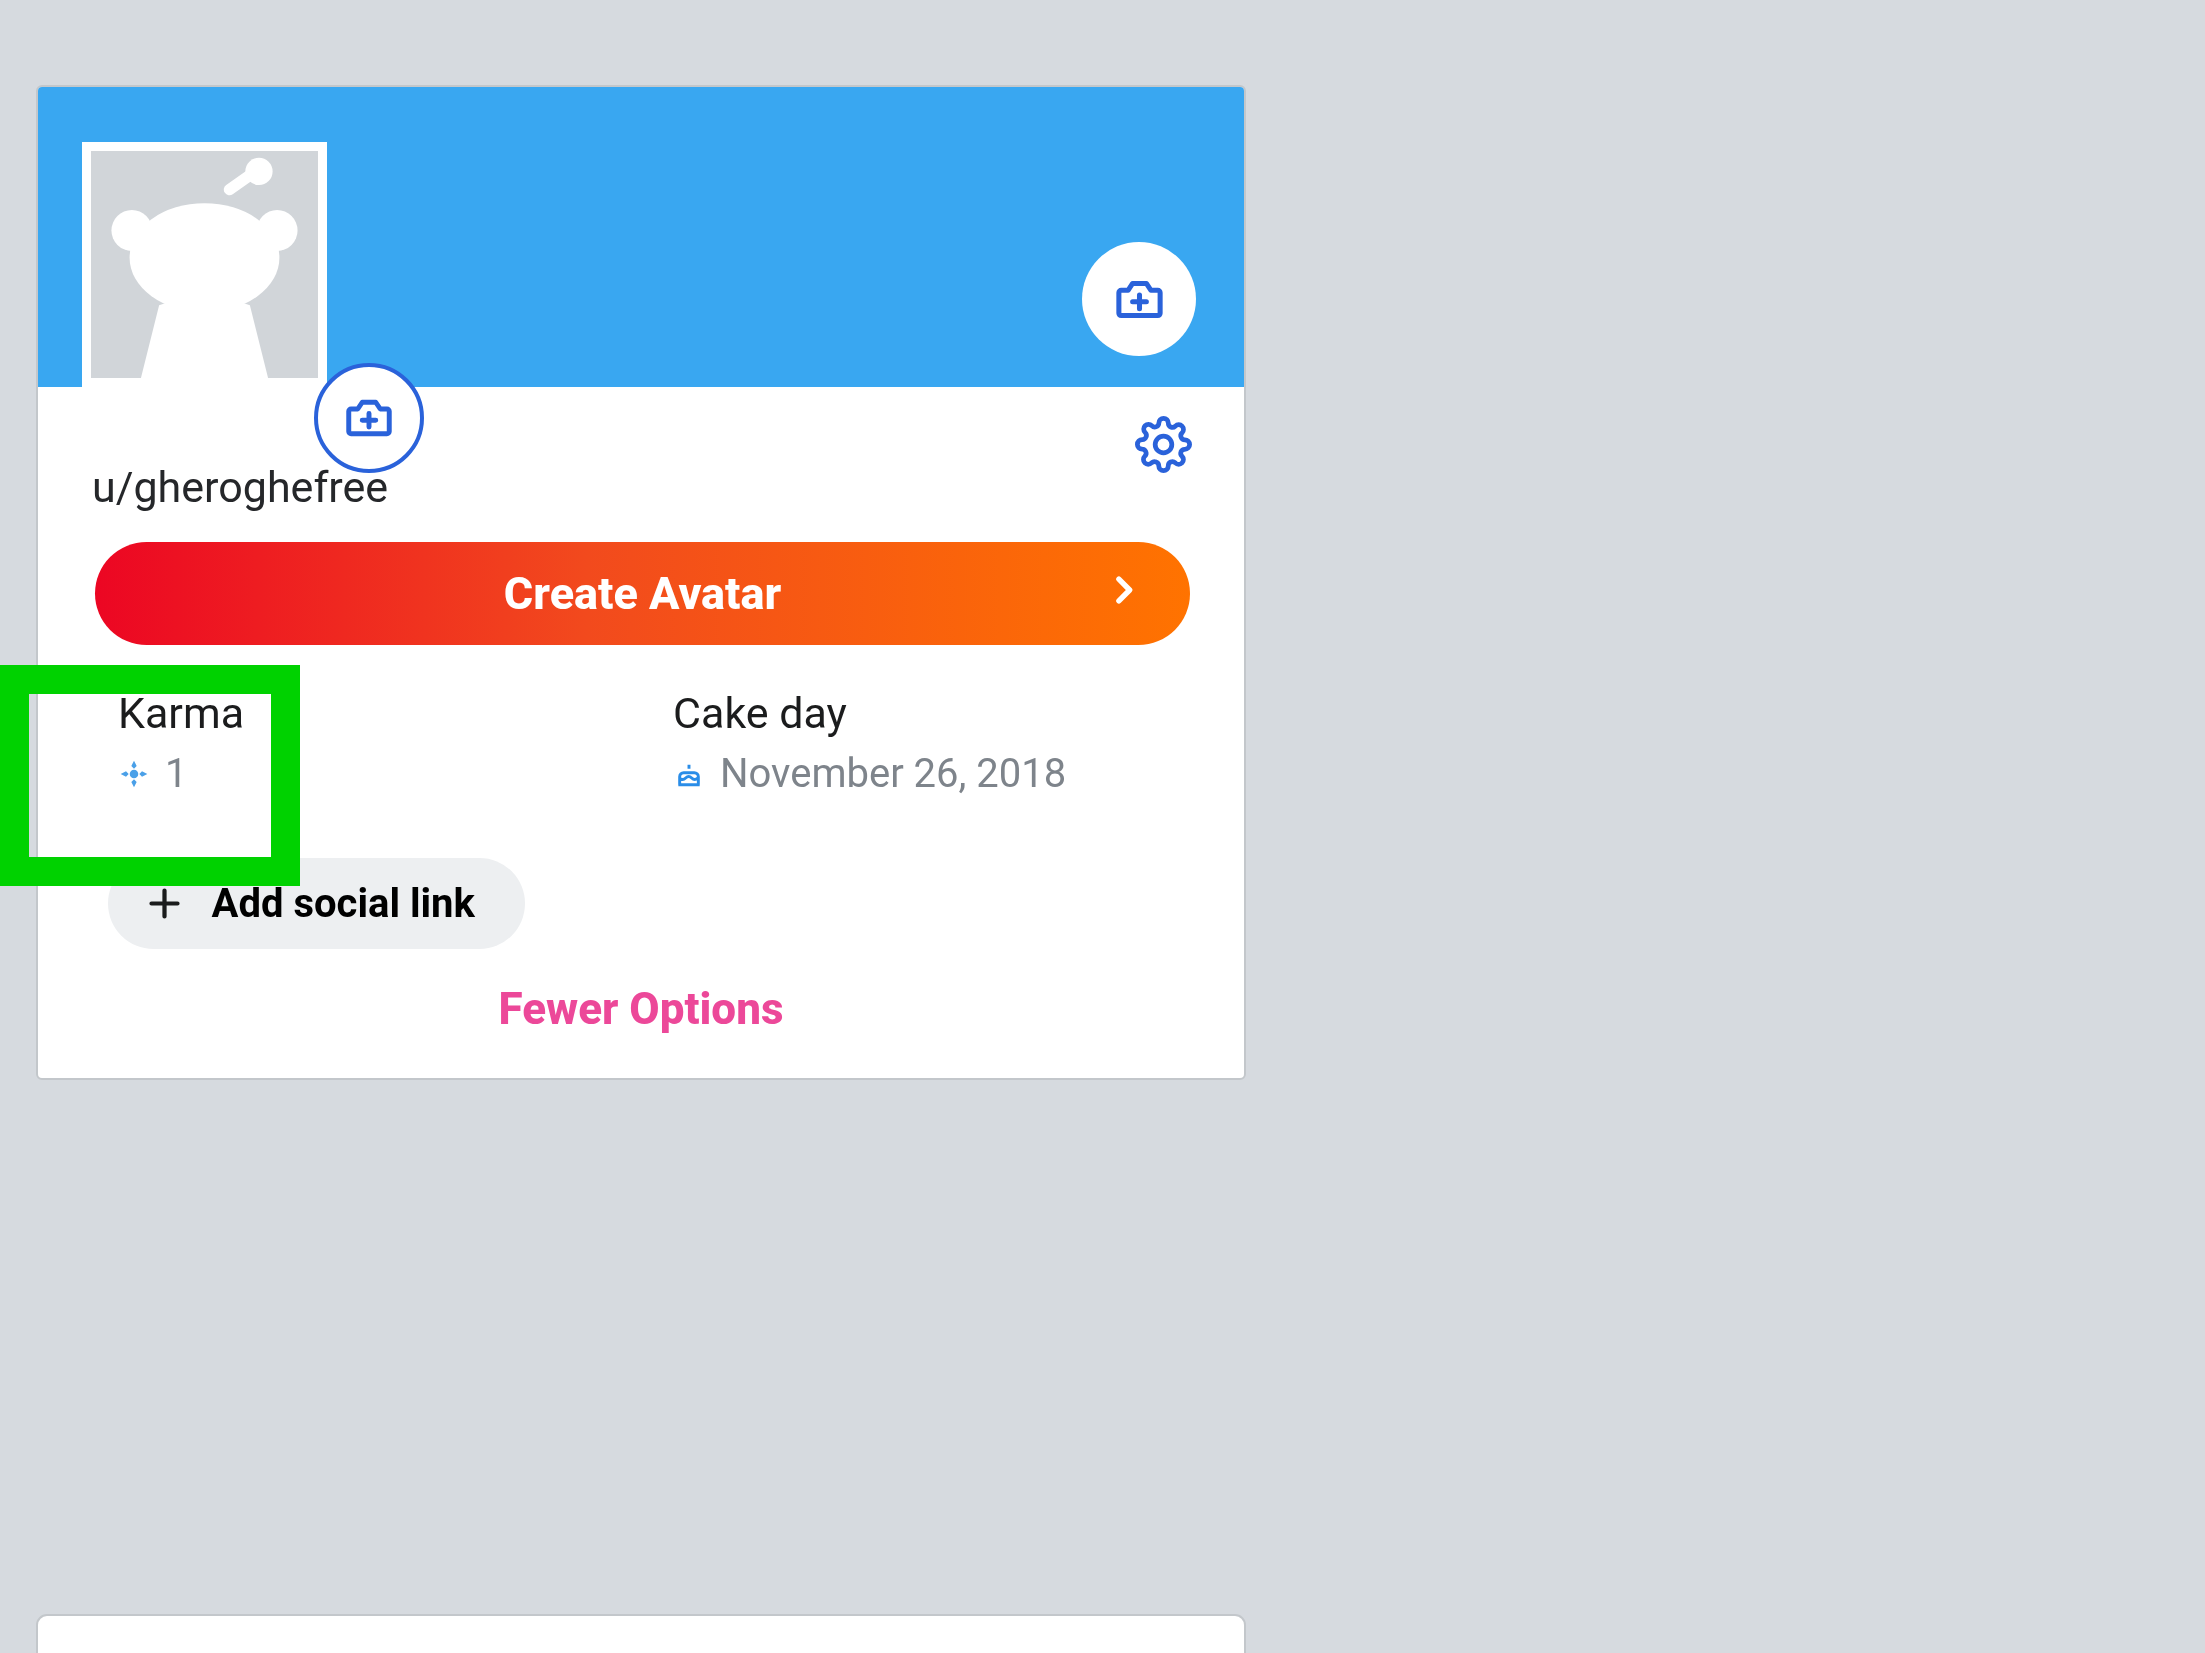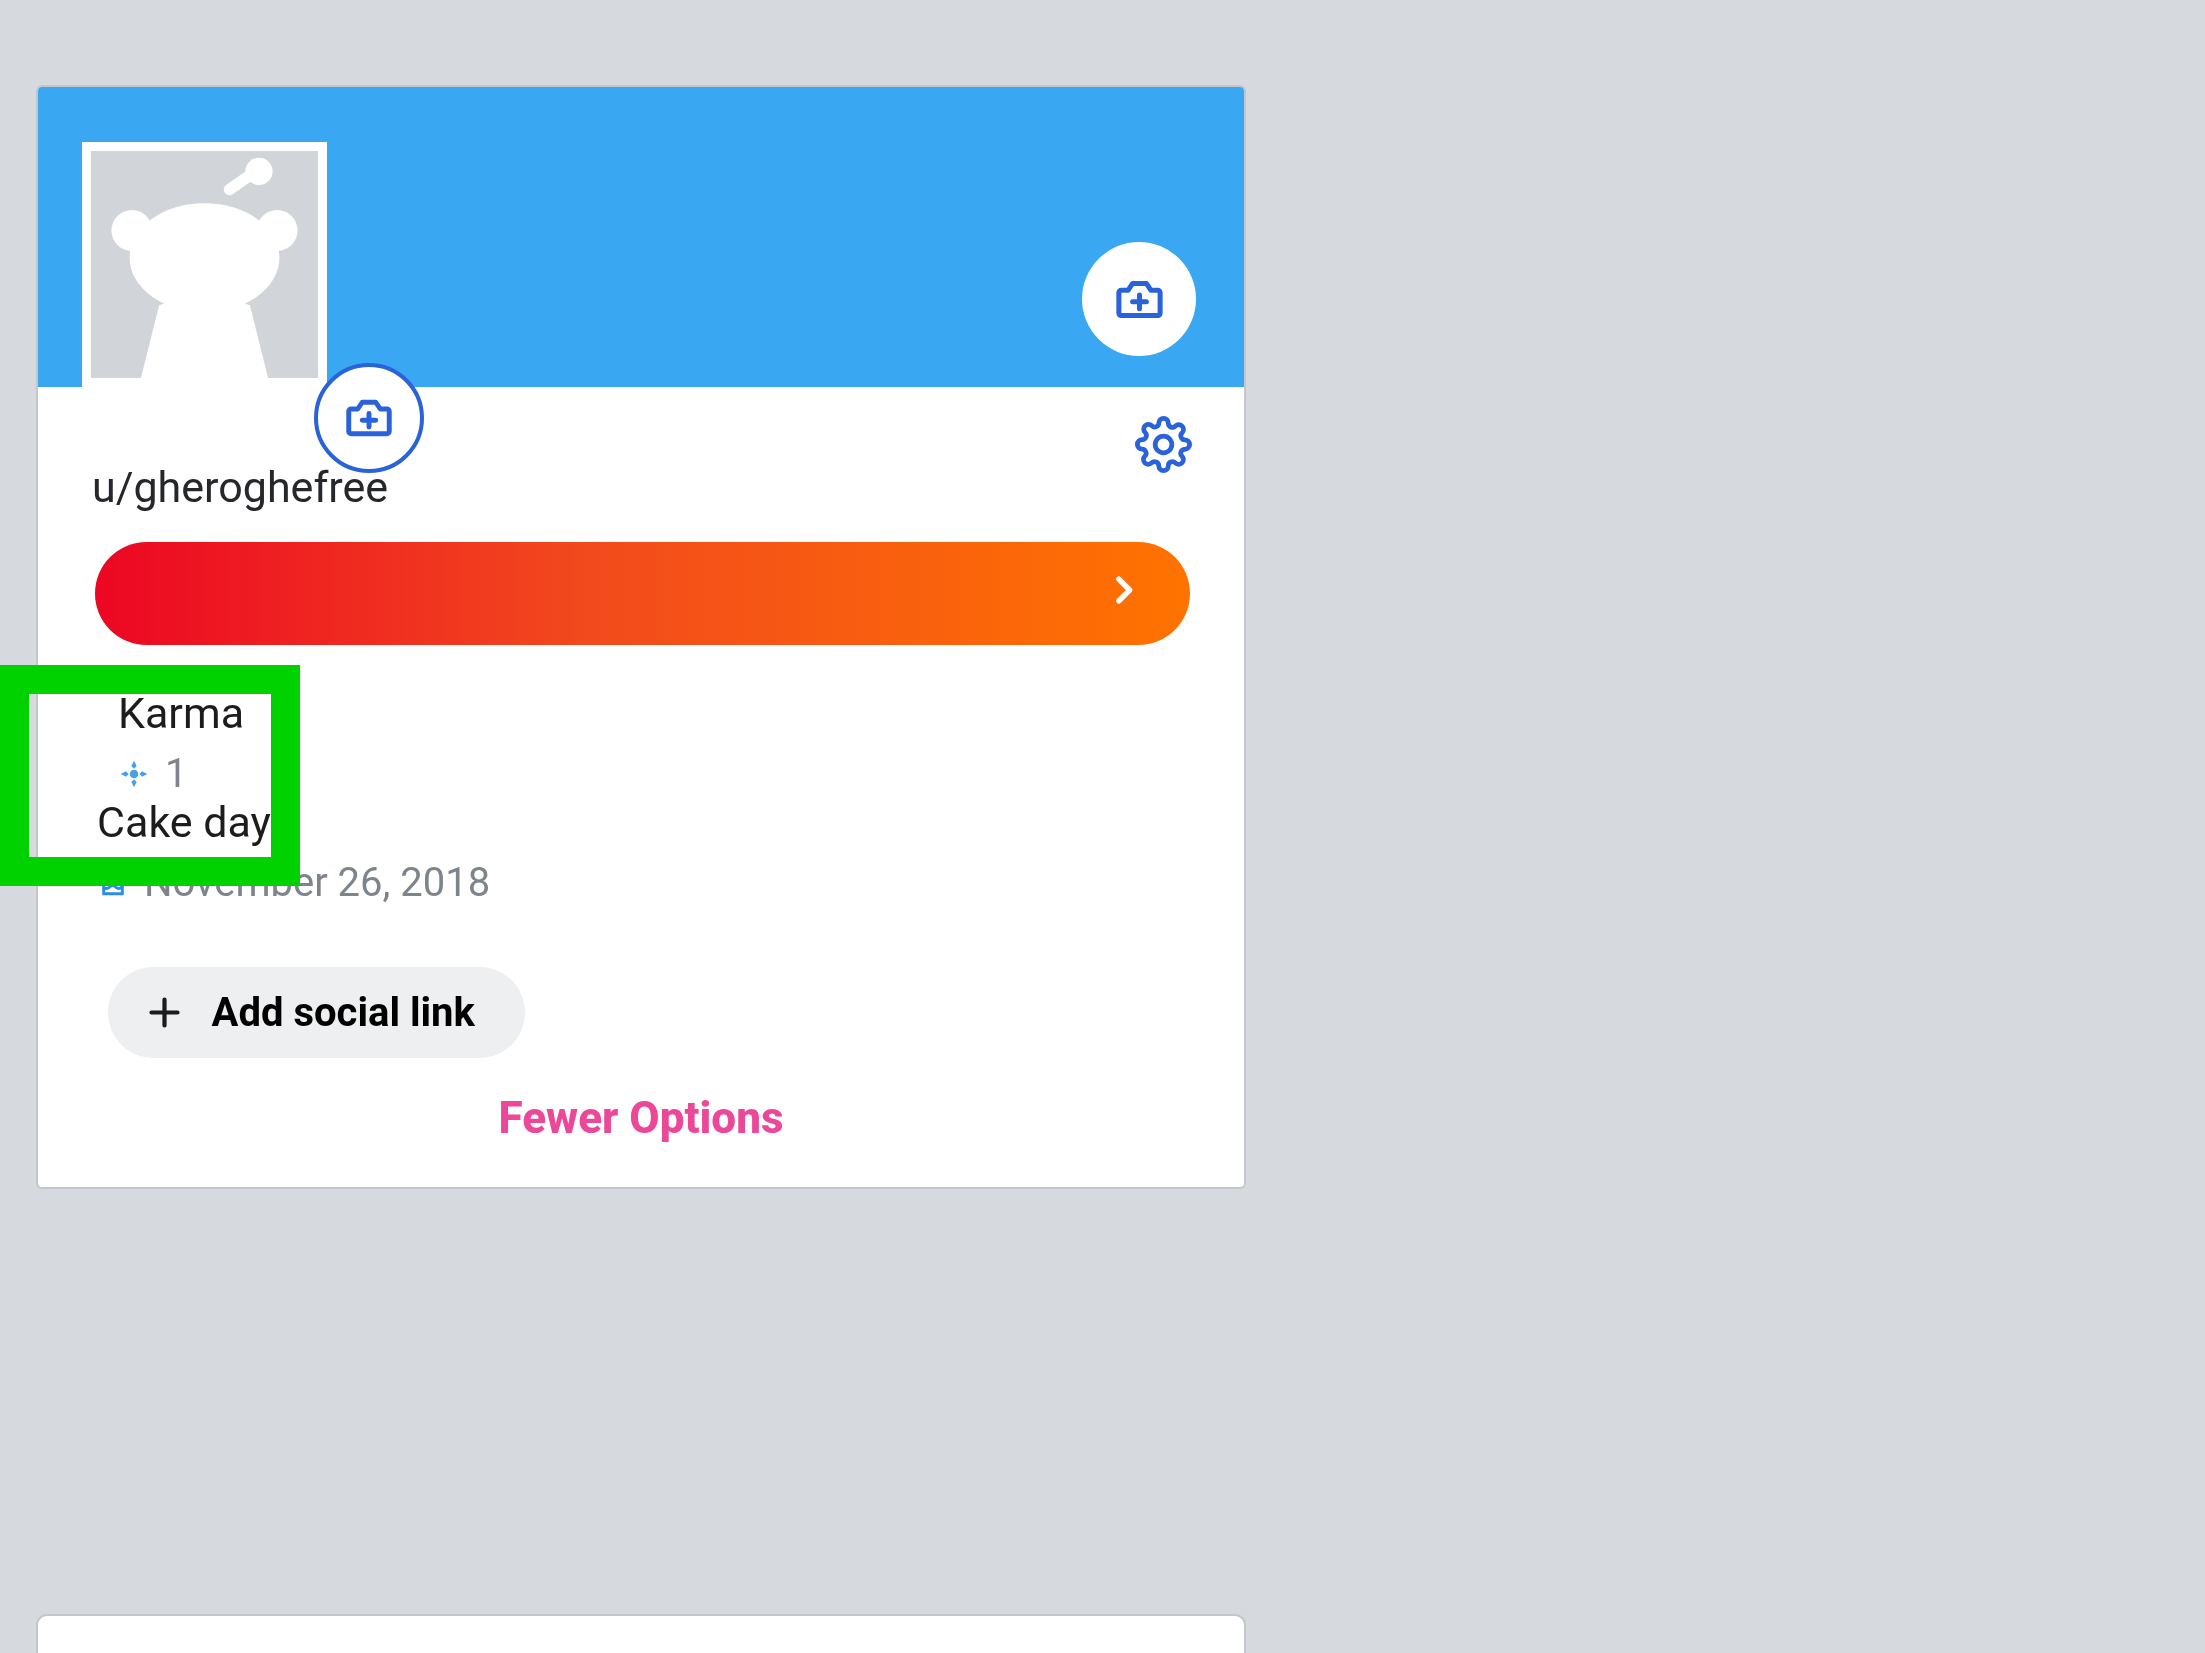--- a/index.html
+++ b/index.html
@@ -102,21 +102,20 @@
   }
   .create-avatar .chev {
     position: absolute;
     right: 48px;
     top: 50%;
     transform: translateY(-50%);
   }
   .stats-row {
     display: flex;
     margin-top: 43px;
-    flex-direction: column;
   }
   .stat {
     display: flex;
     flex-direction: column;
   }
   .stat.karma { margin-left: 80px; width: 496px; }
   .stat.cakeday { margin-left: 59px; }
   .stat-label {
     font-size: 43px;
     color: #1b1c1d;
@@ -234,20 +233,21 @@
         <svg viewBox="0 0 24 24" width="57" height="57">
           <path fill="none" stroke="#2a62da" stroke-width="2" d="M12 8.5a3.5 3.5 0 1 0 0 7 3.5 3.5 0 0 0 0-7z"></path>
           <path fill="none" stroke="#2a62da" stroke-width="2" stroke-linejoin="round" d="M19.4 15a1.7 1.7 0 0 0 .34 1.87l.06.06a2 2 0 1 1-2.83 2.83l-.06-.06a1.7 1.7 0 0 0-1.87-.34 1.7 1.7 0 0 0-1.03 1.56V21a2 2 0 1 1-4 0v-.09a1.7 1.7 0 0 0-1.11-1.56 1.7 1.7 0 0 0-1.87.34l-.06.06a2 2 0 1 1-2.83-2.83l.06-.06a1.7 1.7 0 0 0 .34-1.87 1.7 1.7 0 0 0-1.56-1.03H3a2 2 0 1 1 0-4h.09a1.7 1.7 0 0 0 1.56-1.11 1.7 1.7 0 0 0-.34-1.87l-.06-.06a2 2 0 1 1 2.83-2.83l.06.06a1.7 1.7 0 0 0 1.87.34H9a1.7 1.7 0 0 0 1.03-1.56V3a2 2 0 1 1 4 0v.09a1.7 1.7 0 0 0 1.03 1.56 1.7 1.7 0 0 0 1.87-.34l.06-.06a2 2 0 1 1 2.83 2.83l-.06.06a1.7 1.7 0 0 0-.34 1.87V9a1.7 1.7 0 0 0 1.56 1.03H21a2 2 0 1 1 0 4h-.09a1.7 1.7 0 0 0-1.56 1.03z"></path>
         </svg>
       </div>
     </div>
 
     <div class="username">u/gheroghefree</div>
 
     <div class="create-avatar">
+      <span>Create Avatar</span>
       <span class="chev">
         <svg viewBox="0 0 24 24" width="37" height="37">
             <path fill="none" stroke="#ffffff" stroke-width="3.5" stroke-linecap="round" stroke-linejoin="round" d="M9 5l7 7-7 7"></path>
           </svg>
       </span>
     </div>
 
     <div class="stats-row">
       <div class="stat karma">
         <div class="stat-label">Karma</div>

